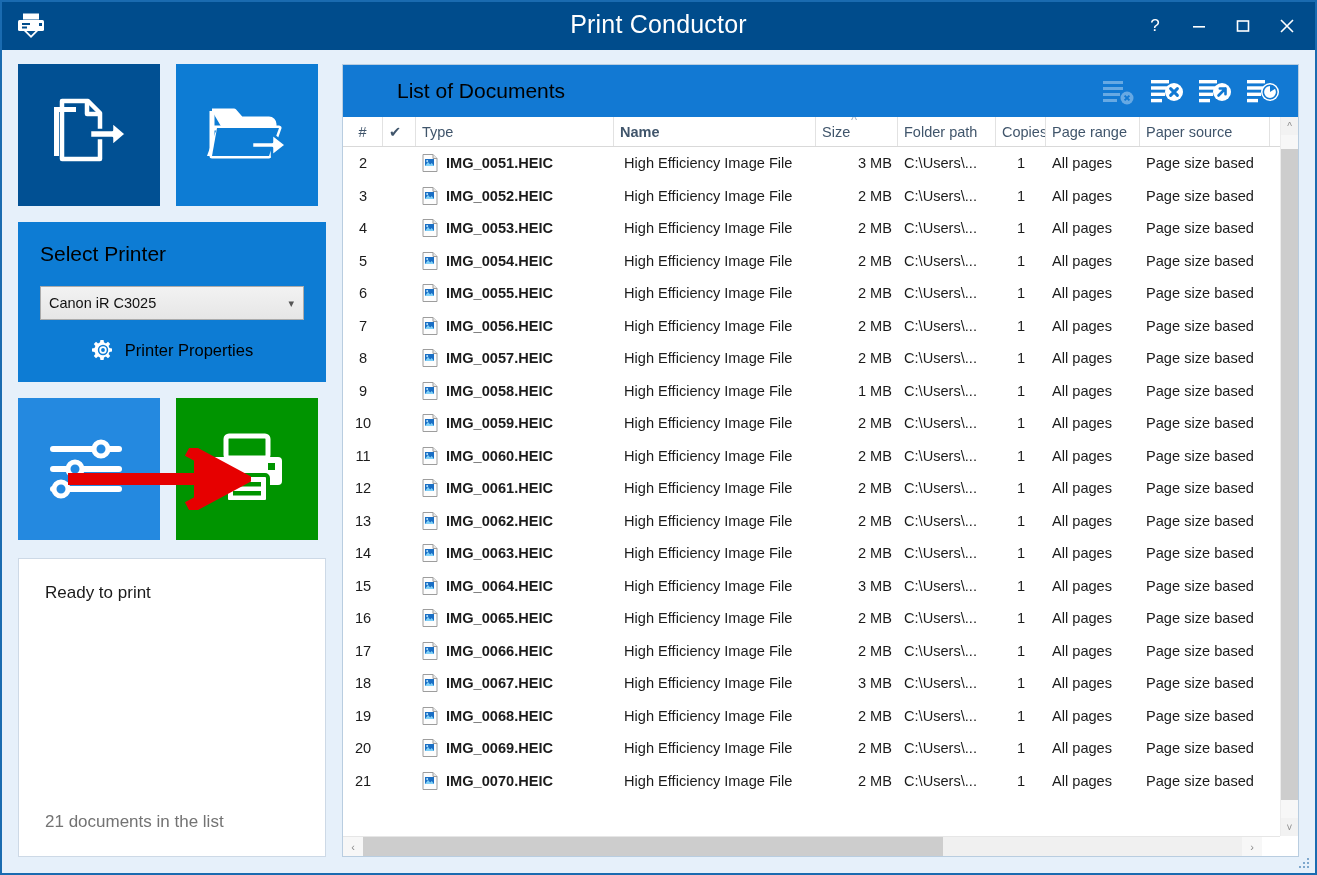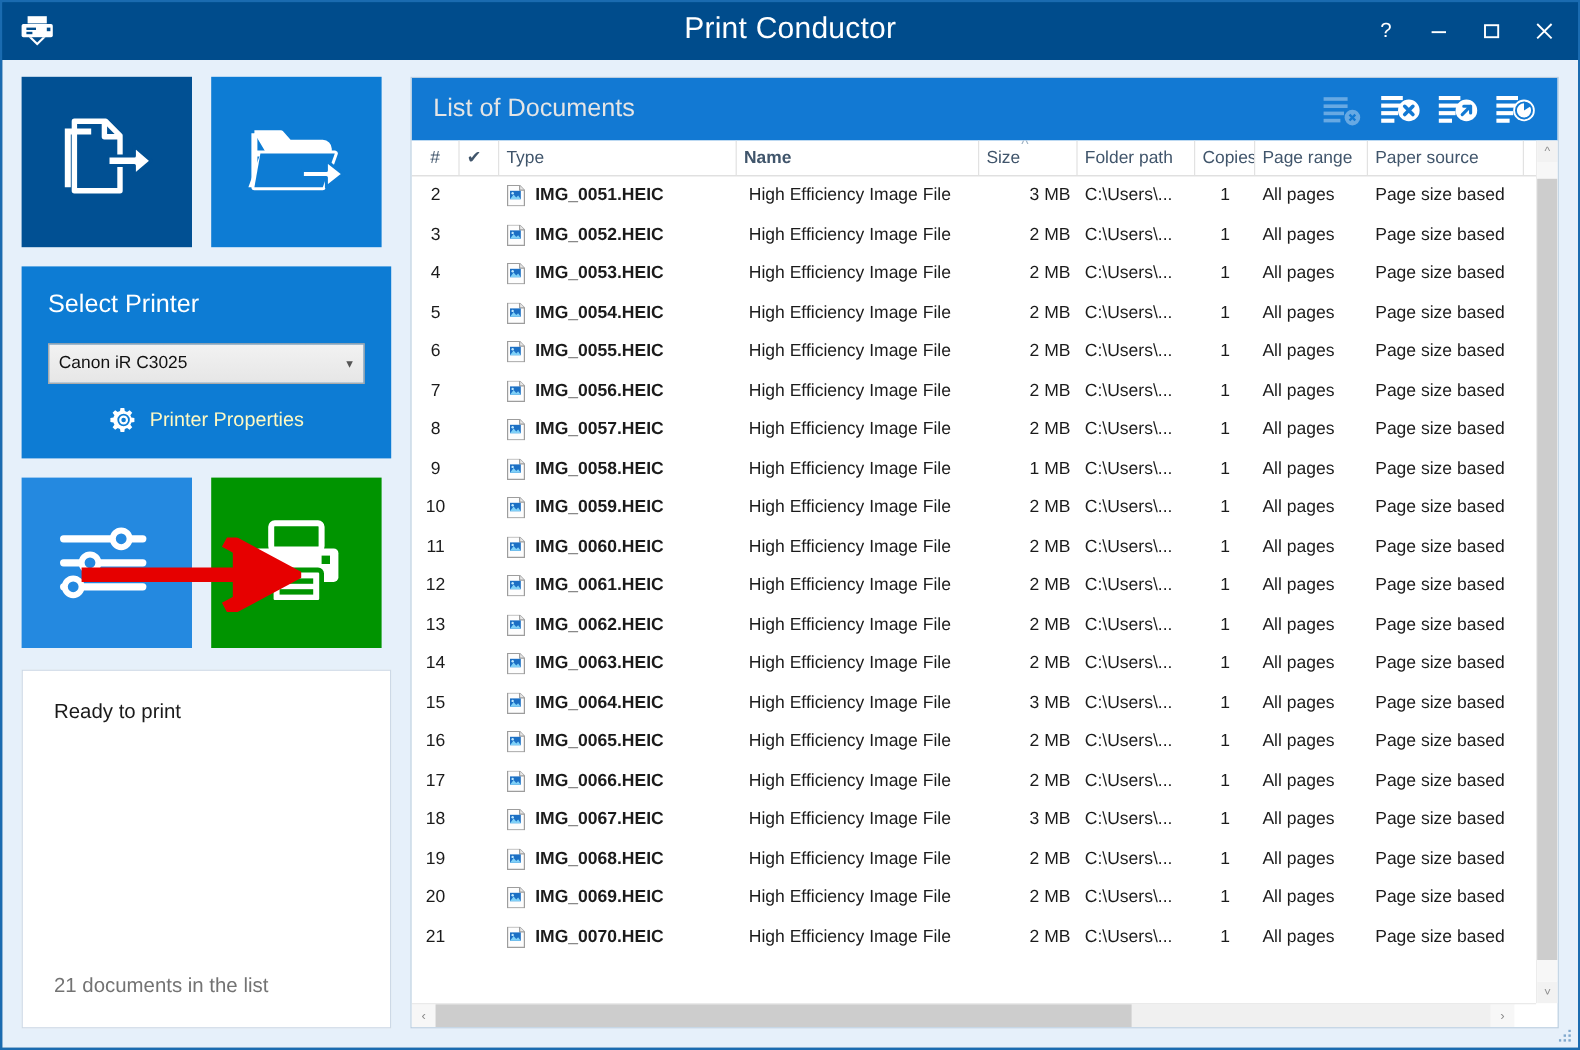--- a/index.html
+++ b/index.html
@@ -75,21 +75,21 @@
   #tile-settings  { background: #2489E0; }
   #tile-print     { background: #009400; }
 
   #printer-panel {
     margin-top: 16px;
     background: #0D7CD4;
     height: 160px;
     padding: 20px 22px 0 22px;
   }
   #printer-panel-title {
-    color: #ffffff;
+    color: #000000;
     font-size: 21px;
     font-weight: 400;
     margin-bottom: 20px;
   }
   #printer-select {
     width: 100%; height: 32px;
     background: linear-gradient(#f2f2f2,#e6e6e6);
     border: 1px solid #ababab;
     display: flex; align-items: center;
     padding: 16px 8px;
@@ -99,21 +99,21 @@
   }
   #printer-select-chevron {
     position: absolute; right: 9px; top: 50%;
     transform: translateY(-50%);
     color: #555; font-size: 11px;
   }
   #printer-props {
     margin-top: 18px;
     display: flex; align-items: center; justify-content: center;
     gap: 10px;
-    color: #fef9c3; font-size: 16.5px;
+    color: #000000; font-size: 16.5px;
     cursor: default;
   }
 
   #action-tiles { margin-top: 16px; position: relative; }
   #red-arrow {
     position: absolute;
     left: 48px; top: 50px;
     pointer-events: none;
   }
 
@@ -137,21 +137,21 @@
     border: 1px solid #b9cde0;
     background: #fff;
     overflow: hidden;
   }
   #list-header {
     height: 52px; min-height: 52px;
     background: #1279D3;
     display: flex; align-items: center;
     padding: 0 8px 0 18px;
   }
-  #list-title { color: #e5e5e5; font-size: 21px; flex: 1; }
+  #list-title { color: #000000; font-size: 21px; flex: 1; margin-left: 36px; }
   #list-tools { display: flex; align-items: center; gap: 6px; padding-right: 6px; }
   .tool-btn {
     width: 42px; height: 38px;
     display: flex; align-items: center; justify-content: center;
     cursor: default;
   }
   .tool-btn.disabled { opacity: .45; }
 
   
   #table-wrap { flex: 1; display: flex; overflow: hidden; }

